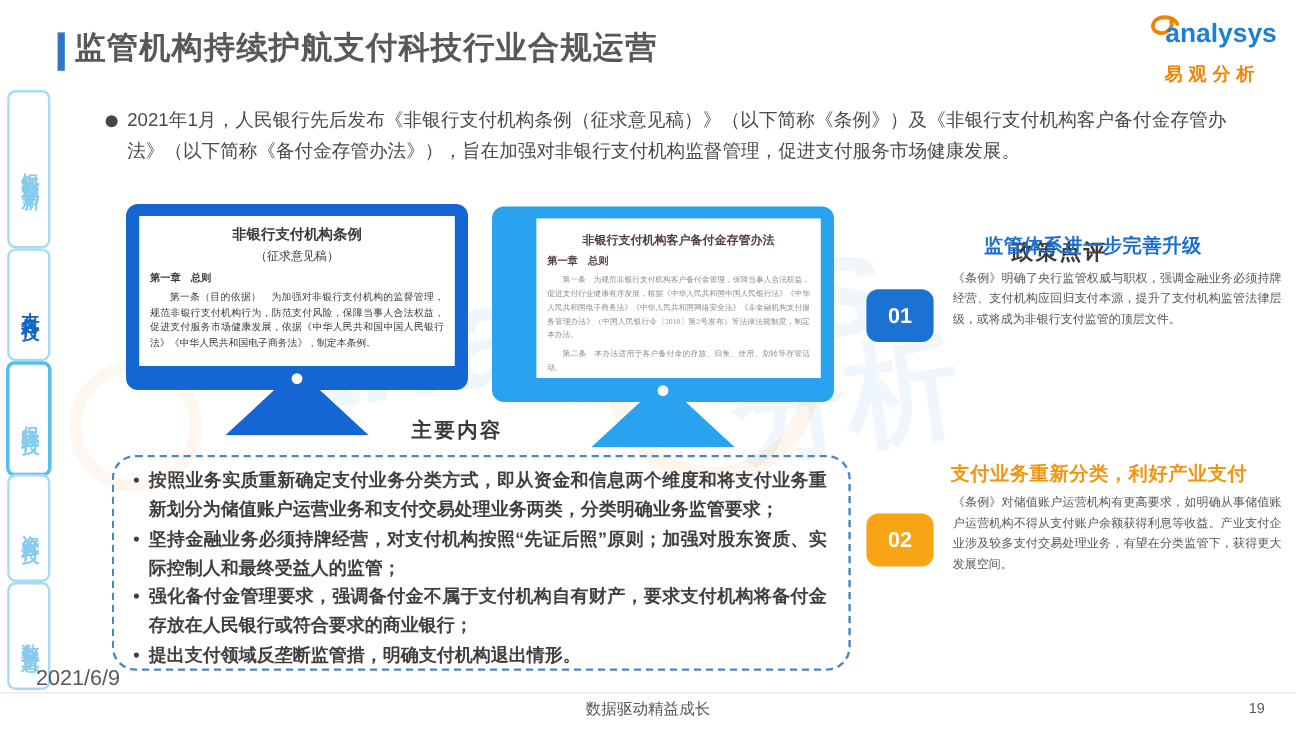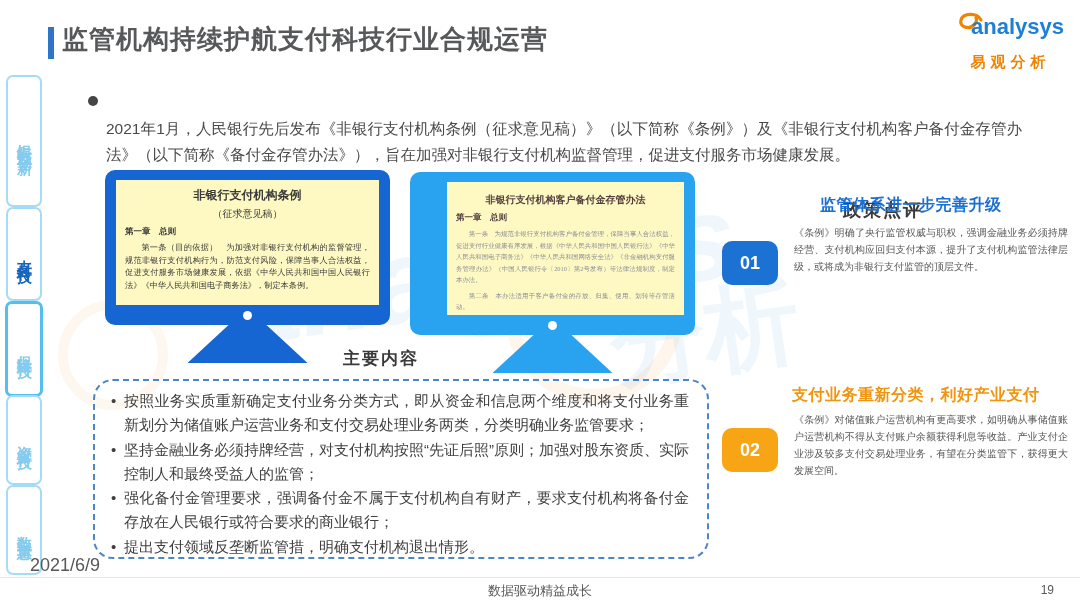--- a/index.html
+++ b/index.html
@@ -24,49 +24,49 @@
   .side-tab{position:absolute;left:6px;width:32px;border:2px solid #A5DBF4;border-radius:7px;
             background:#fff;display:flex;align-items:center;justify-content:center;
             writing-mode:vertical-rl;text-orientation:upright;font-size:15px;color:#85CBEE;
             letter-spacing:3px;font-weight:bold;cursor:pointer;}
   .side-tab.active{color:#1565C0;}
   .side-tab.strong{border-color:#54BEEC;border-width:3px;left:5px;}
 
   
   .intro-dot{left:88px;top:96px;width:10px;height:10px;border-radius:50%;background:#454545;}
   .intro-text{left:106px;top:88px;width:916px;font-size:15.5px;line-height:1.68;color:#4A4A4A;
-              text-align:justify;margin-top:28px;}
+              text-align:justify;}
 
   
   .monitor{position:absolute;}
   .mframe{position:relative;border-radius:10px;padding:10px 11px 20px 11px;box-sizing:border-box;}
   .m1 .mframe{background:#1565D2;width:285px;height:155px;}
   .m2 .mframe{background:#29A3F0;width:285px;height:163px;padding-left:37px;}
   .mdot{position:absolute;left:50%;bottom:5px;width:9px;height:9px;margin-left:-4.5px;
         border-radius:50%;background:#fff;}
-  .mscreen{background:#fef9c3;width:100%;height:100%;overflow:hidden;padding:7px 9px;box-sizing:border-box;
+  .mscreen{background:#ffffff;width:100%;height:100%;overflow:hidden;padding:7px 9px;box-sizing:border-box;
            font-family:"Liberation Serif","DejaVu Serif",serif;color:#3A3A3A;}
   .mstand{position:relative;margin:-2px auto 0 auto;width:120px;height:40px;
           clip-path:polygon(36% 0,64% 0,100% 100%,0 100%);}
   .m1 .mstand{background:#1565D2;}
   .m2 .mstand{background:#29A3F0;}
   .doc-title{text-align:center;font-weight:bold;}
   .m1 .doc-title{font-size:12px;}
   .m2 .doc-title{font-size:10px;color:#533F3F;margin-top:4px;}
   .doc-sub{text-align:center;font-size:10px;margin-top:3px;}
   .doc-chapter{text-align:left;font-size:8.5px;margin-top:5px;font-weight:bold;}
   .m2 .doc-chapter{color:#533F3F;}
   .doc-body{font-size:8.2px;line-height:1.55;text-align:justify;margin-top:4px;text-indent:2em;}
   .m2 .doc-body{font-size:6.4px;color:#8C8C99;line-height:1.8;}
 
   
   .content-label{left:343px;top:347px;font-size:17px;font-weight:bold;color:#3A3A3A;letter-spacing:2px;}
   .dashed-box{left:93px;top:379px;width:616px;height:180px;border:2px dashed #4C86C6;
               border-radius:20px;box-sizing:border-box;padding:8px 18px 8px 14px;}
-  .dashed-box ul{margin:0;padding:0;list-style:none;}
+  .dashed-box ul{margin:0;padding:0;list-style:none;font-weight:bold;}
   .dashed-box li{position:relative;padding-left:15px;font-size:15px;line-height:1.62;color:#3F3F3F;
                  text-align:justify;}
   .dashed-box li::before{content:"\2022";position:absolute;left:2px;color:#3F3F3F;}
 
   
   .policy-title{left:843px;top:154px;font-size:18px;font-weight:bold;color:#3A3A3A;letter-spacing:2px;margin-top:44px;}
   .sec-heading{font-weight:bold;font-size:16px;letter-spacing:0.5px;}
   .sec1-heading{left:820px;top:195px;color:#1B6FD0;}
   .sec2-heading{left:792px;top:385px;color:#F0950F;}
   .sec-body{width:274px;font-size:10px;line-height:1.7;color:#595757;text-align:justify;}

